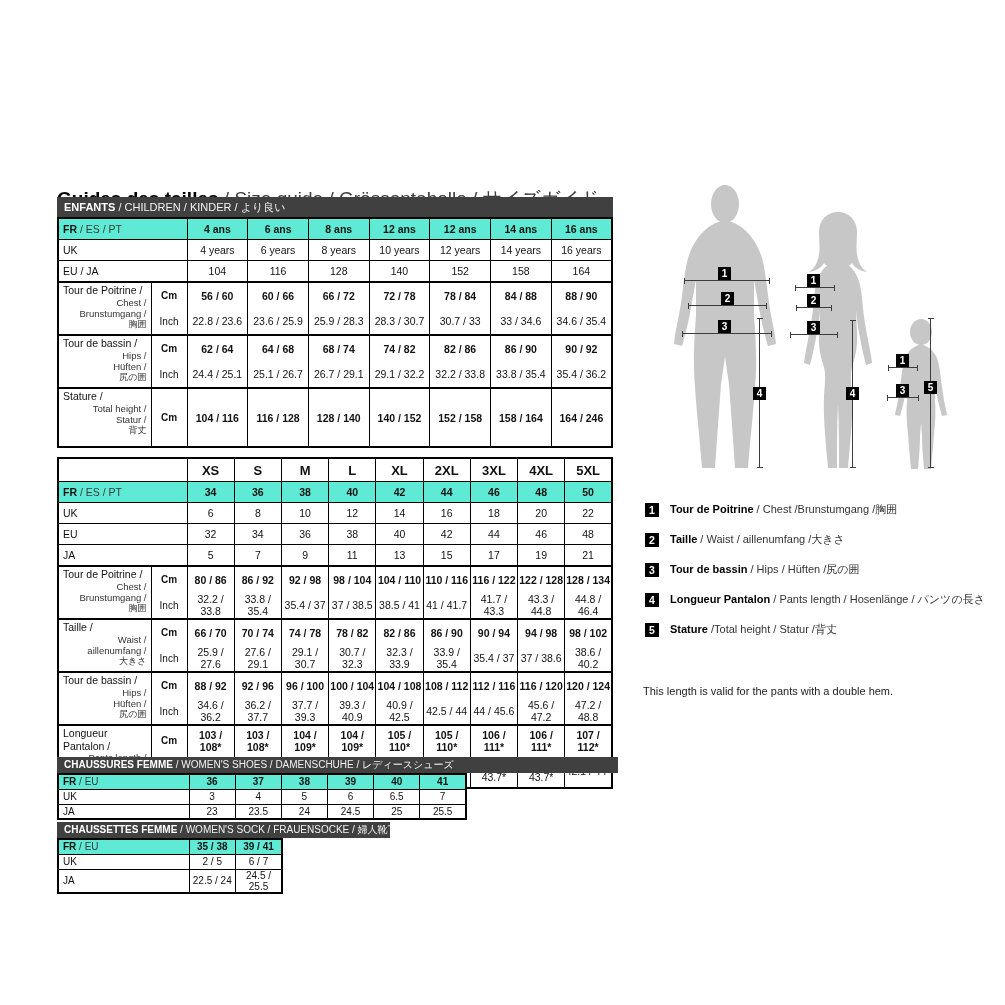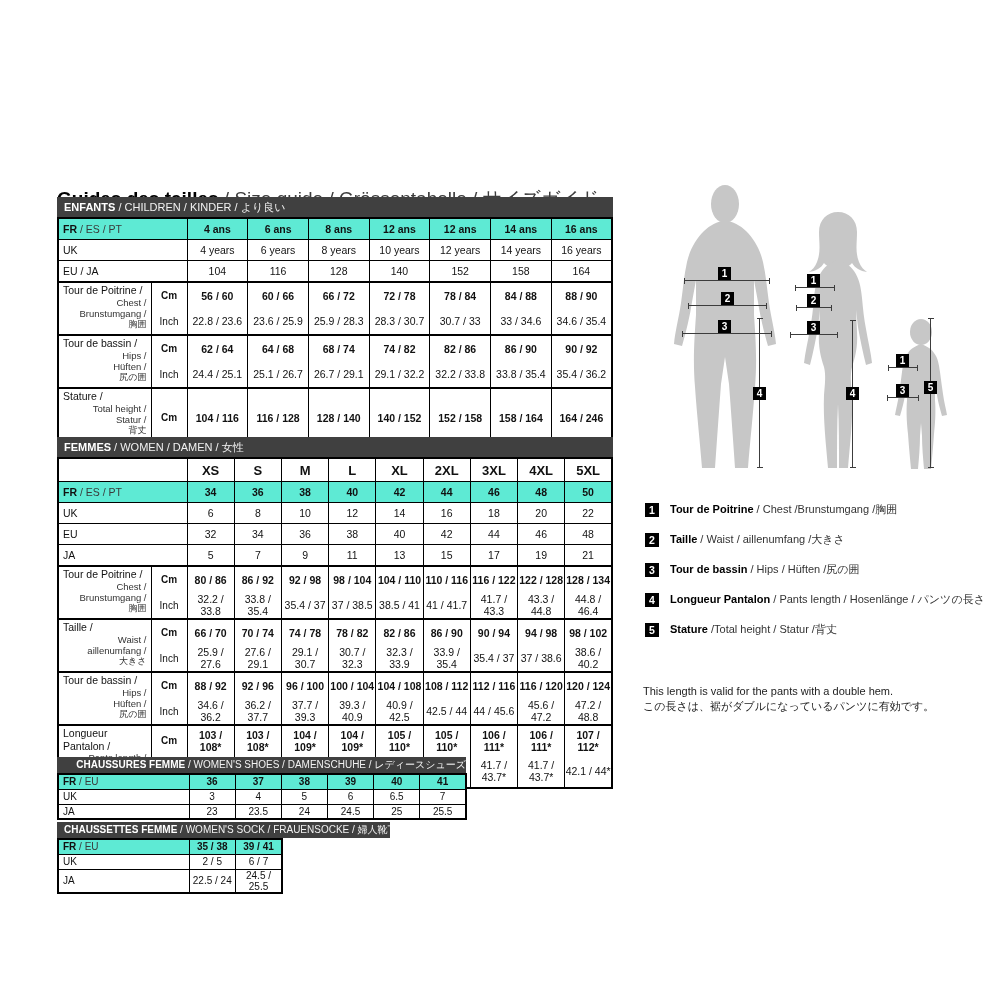--- a/index.html
+++ b/index.html
@@ -180,21 +180,20 @@
           <td>116 / 128</td>
           <td>128 / 140</td>
           <td>140 / 152</td>
           <td>152 / 158</td>
           <td>158 / 164</td>
           <td>164 / 246</td>
         </tr>
   </tbody>
     </table>
 
-  <div class="bar big" style="top:437px;"><b>FEMMES</b><span> / WOMEN / DAMEN / 女性</span></div>
 
   <table class="sz" style="top:457px;width:556px;padding-left:16px;">
     <colgroup>
         <col style="width:93px">
         <col style="width:36px">
       <col>
         <col>
         <col>
         <col>
         <col>
@@ -393,21 +392,21 @@
           <td>40.9 / 42.9*</td>
           <td>41.3 / 43.1*</td>
           <td>41.3 / 43.1*</td>
           <td>41.7 / 43.7*</td>
           <td>41.7 / 43.7*</td>
           <td>42.1 / 44*</td>
         </tr>
   </tbody>
     </table>
 
-  <div class="bar small" style="top:757px;width:409px;text-align:right;"><b>CHAUSSURES FEMME</b><span> / WOMEN'S SHOES / DAMENSCHUHE / レディースシューズ</span></div>
+  <div class="bar small" style="top:757px;width:561px;"><b>CHAUSSURES FEMME</b><span> / WOMEN'S SHOES / DAMENSCHUHE / レディースシューズ</span></div>
 
   <table class="sz" style="top:773px;width:410px;font-size:10px;">
     <colgroup>
         <col style="width:131px">
         <col>
         <col>
         <col>
         <col>
         <col>
         <col>
@@ -543,16 +542,15 @@
       <div class="leg-text"><b>Longueur Pantalon</b><span> / Pants length / Hosenlänge / パンツの長さ</span></div>
     </div>
     <div class="leg-item">
       <div class="lbadge">5</div>
       <div class="leg-text"><b>Stature</b><span> /Total height / Statur /背丈</span></div>
     </div>
   </div>
 
   <div class="footnote">
     <div>This length is valid for the pants with a double hem.</div>
-    <div>この長さは、裾がダブルになっているパンツに有効です。</div>
   </div>
 
 </div>
 
 </body></html>

